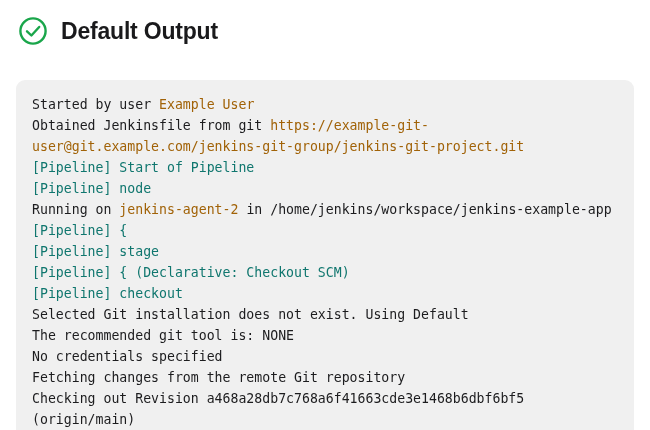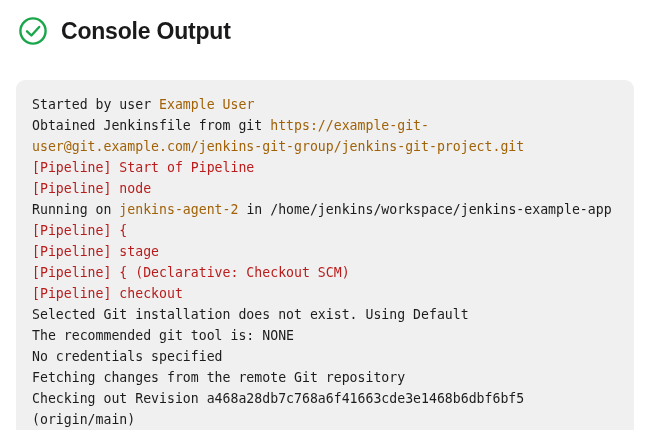--- a/index.html
+++ b/index.html
@@ -63,36 +63,36 @@
     font-size: 13.2px;
     line-height: 21px;
     color: #1c1c1e;
     white-space: pre-wrap;
     word-break: break-word;
   }
   .log-line {
     white-space: pre-wrap;
   }
   .log-line.muted {
-    color: #b91c1c;
+    color: #0f766e;
   }
   .log-link {
     color: #a16207;
   }
 </style>
 </head>
 <body>
 
 <div class="page">
 
   <div class="header">
     <svg class="status-icon" viewBox="0 0 30 30">
       <circle cx="15" cy="15" r="12.6" fill="none" stroke="#1aa64b" stroke-width="2.4"></circle>
       <polyline points="9,15.3 13.4,19.5 21.2,11" fill="none" stroke="#1aa64b" stroke-width="2.4" stroke-linecap="round" stroke-linejoin="round"></polyline>
     </svg>
-    <div class="page-title">Console Output</div>
+    <div class="page-title">Default Output</div>
   </div>
 
   <div class="console-panel">
     <div class="console-log" id="console-log"><div class="log-line"><span>Started by user </span><span class="log-link">Example User</span></div><div class="log-line"><span>Obtained Jenkinsfile from git </span><span class="log-link">https://example-git-user@git.example.com/jenkins-git-group/jenkins-git-project.git</span></div><div class="log-line muted"><span>[Pipeline] Start of Pipeline</span></div><div class="log-line muted"><span>[Pipeline] node</span></div><div class="log-line"><span>Running on </span><span class="log-link">jenkins-agent-2</span><span> in /home/jenkins/workspace/jenkins-example-app</span></div><div class="log-line muted"><span>[Pipeline] {</span></div><div class="log-line muted"><span>[Pipeline] stage</span></div><div class="log-line muted"><span>[Pipeline] { (Declarative: Checkout SCM)</span></div><div class="log-line muted"><span>[Pipeline] checkout</span></div><div class="log-line"><span>Selected Git installation does not exist. Using Default</span></div><div class="log-line"><span>The recommended git tool is: NONE</span></div><div class="log-line"><span>No credentials specified</span></div><div class="log-line"><span>Fetching changes from the remote Git repository</span></div><div class="log-line"><span>Checking out Revision a468a28db7c768a6f41663cde3e1468b6dbf6bf5 (origin/main)</span></div></div>
   </div>
 
 </div>
 
 </body></html>

